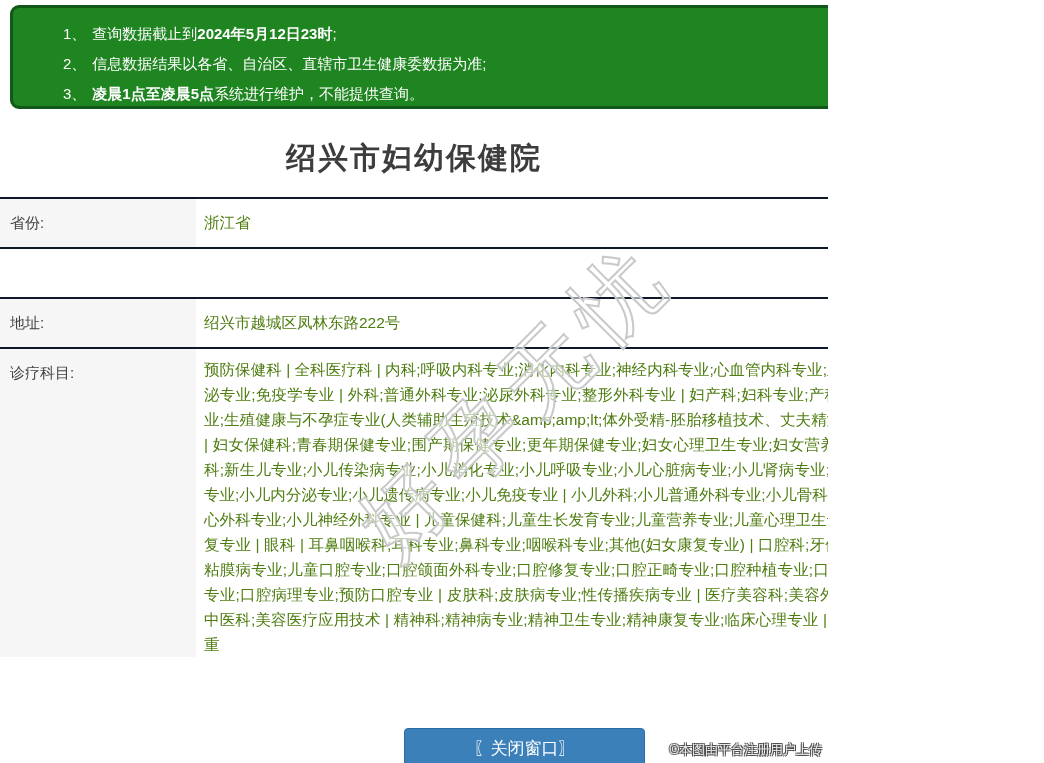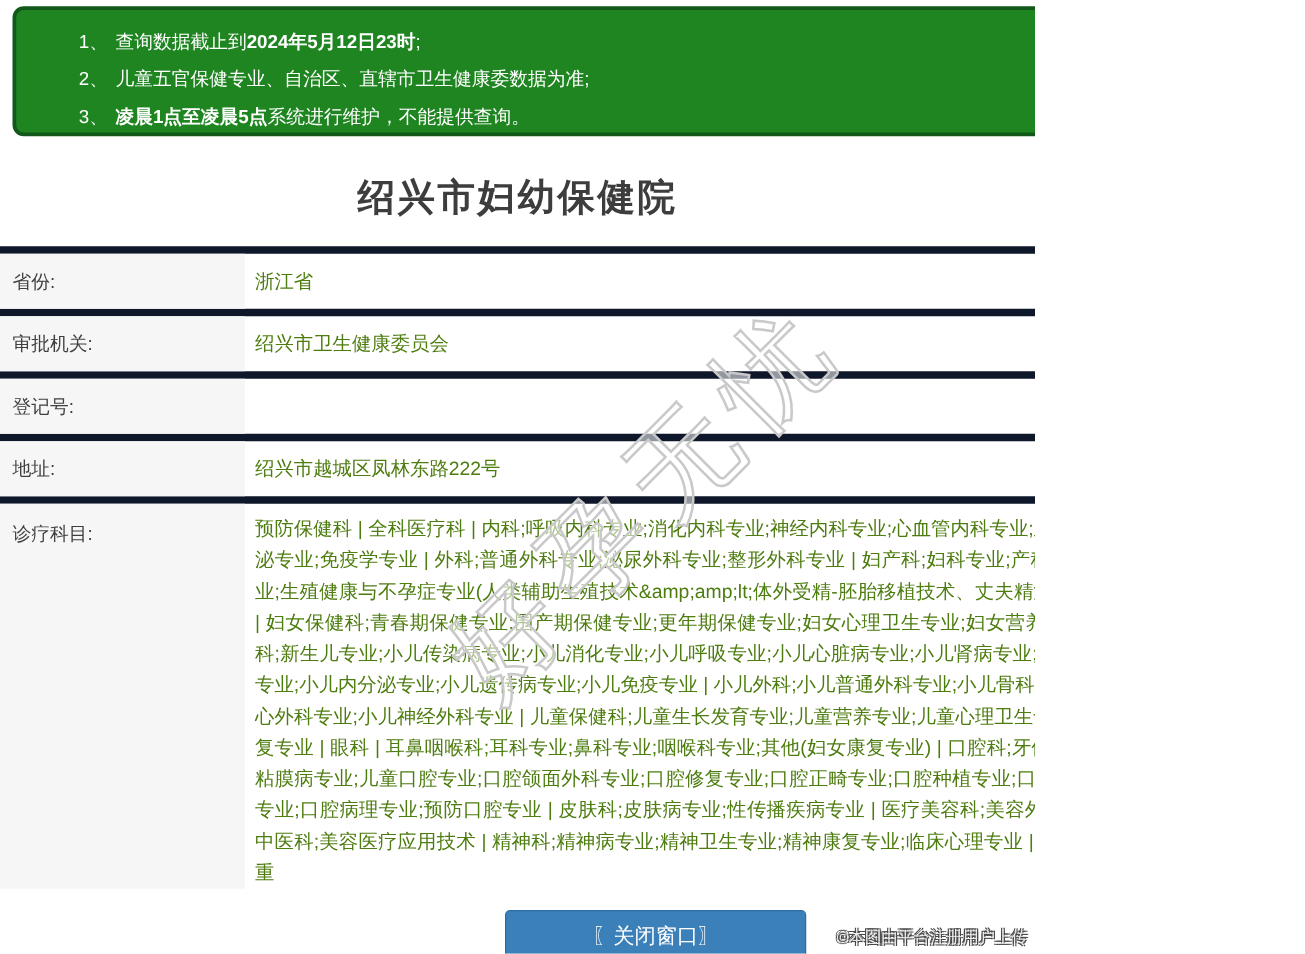--- a/index.html
+++ b/index.html
@@ -41,23 +41,24 @@
     letter-spacing: 2px;
   }
   
   .info-table {
     position: absolute;
     left: 0; top: 197px;
     width: 1044px;
   }
   .row {
     display: flex;
-    border-top: 6px solid #0f172a;
+    border-top: 2px solid #0f172a;
     align-items: center;
     min-height: 50px;
+    justify-content: flex-end;
   }
   .cell-label {
     width: 196px;
     align-self: stretch;
     background: #f6f6f6;
     padding: 0 0 0 10px;
     font-size: 15px;
     color: #3f3f3f;
     display: flex;
     align-items: center;
@@ -117,34 +118,30 @@
     margin-left: 44px;
   }
 </style>
 </head>
 <body>
 
 <div class="page">
 
   <div class="notice">
     <div class="notice-line"><span class="num">1、</span><span>查询数据截止到</span><b>2024年5月12日23时</b><span>;</span></div>
-    <div class="notice-line"><span class="num">2、</span><span>儿童五官保健专业、自治区、直辖市卫生健康委数据为准;</span><b></b><span></span></div>
+    <div class="notice-line"><span class="num">2、</span><span>信息数据结果以各省、自治区、直辖市卫生健康委数据为准;</span><b></b><span></span></div>
     <div class="notice-line"><span class="num">3、</span><span></span><b>凌晨1点至凌晨5点</b><span>系统进行维护，不能提供查询。</span></div>
   </div>
 
   <h1 class="title">绍兴市妇幼保健院</h1>
 
   <div class="info-table">
     <div class="row">
       <div class="cell-label">省份:</div>
       <div class="cell-value">浙江省</div>
-    </div>
-    <div class="row">
-      <div class="cell-label">审批机关:</div>
-      <div class="cell-value">绍兴市卫生健康委员会</div>
     </div>
     <div class="row">
       <div class="cell-label">登记号:</div>
     </div>
     <div class="row">
       <div class="cell-label">地址:</div>
       <div class="cell-value">绍兴市越城区凤林东路222号</div>
     </div>
     <div class="row row-tall">
       <div class="cell-label">诊疗科目:</div>

